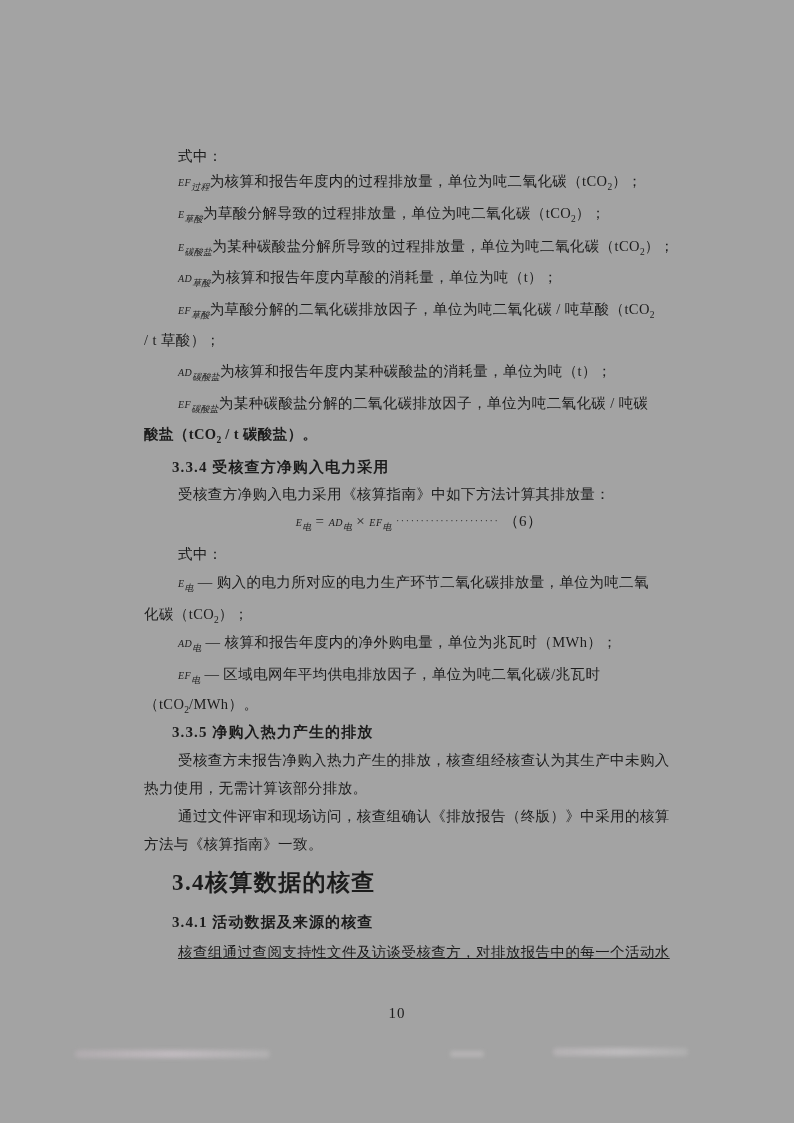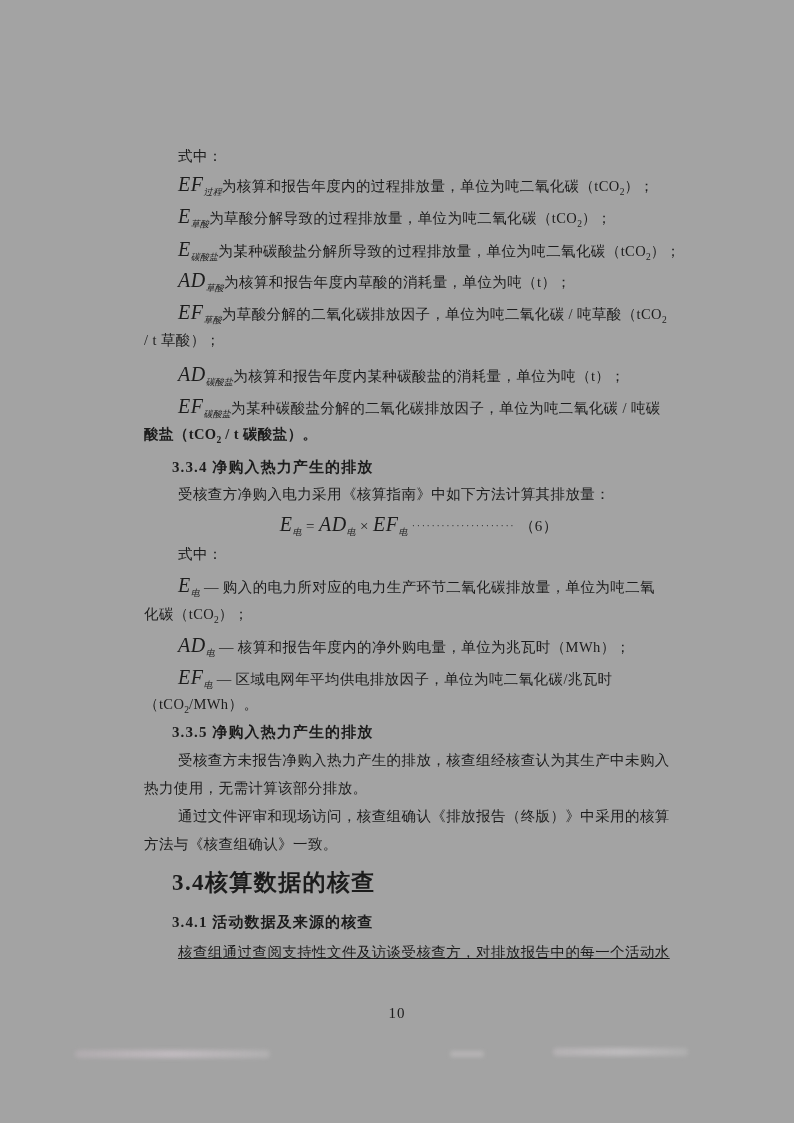--- a/index.html
+++ b/index.html
@@ -16,21 +16,21 @@
   .x-indent{left:178px;}
   .x-margin{left:144px;}
   .x-center{left:0;width:100%;text-align:center;}
   .style-body{font-size:14.5px;letter-spacing:0.4px;}
   .style-h3{font-size:15px;font-weight:bold;letter-spacing:1.1px;}
   .style-h3.x-indent{left:172px;}
   .style-h2{font-size:23px;font-weight:bold;letter-spacing:1.4px;}
   .style-h2.x-indent{left:172px;}
   .style-formula{font-size:15px;padding-left:22px;letter-spacing:0.4px;}
   .seg-t{}
-  .seg-i{font-style:italic;font-size:20px;letter-spacing:0.5px;}
+  .seg-i{font-style:italic;font-size:10px;letter-spacing:0.5px;}
   .seg-s{font-style:italic;font-size:9px;vertical-align:-4px;letter-spacing:0.2px;}
   .seg-d{font-size:9.5px;vertical-align:-4px;letter-spacing:0;}
   .seg-dots{font-size:10px;letter-spacing:1.6px;vertical-align:2px;color:#2b2b2b;}
   .page-footer{
     position:absolute;top:1005px;left:0;width:100%;
     text-align:center;font-size:15px;letter-spacing:1px;color:#1c1c1c;
   }
   .artifact{position:absolute;filter:blur(2px);border-radius:4px;}
   .artifact-left{left:75px;top:1050px;width:195px;height:8px;
     background:linear-gradient(90deg,rgba(208,192,202,.30),rgba(222,210,219,.50),rgba(238,234,237,.18));}
@@ -46,34 +46,34 @@
       <div class="line style-body x-indent" style="top: 147px;"><span class="seg-t">式中：</span></div>
       <div class="line style-body x-indent" style="top: 172px;"><span class="seg-i">EF</span><span class="seg-s">过程</span><span class="seg-t">为核算和报告年度内的过程排放量，单位为吨二氧化碳（tCO</span><span class="seg-d">2</span><span class="seg-t">）；</span></div>
       <div class="line style-body x-indent" style="top: 204px;"><span class="seg-i">E</span><span class="seg-s">草酸</span><span class="seg-t">为草酸分解导致的过程排放量，单位为吨二氧化碳（tCO</span><span class="seg-d">2</span><span class="seg-t">）；</span></div>
       <div class="line style-body x-indent" style="top: 237px;"><span class="seg-i">E</span><span class="seg-s">碳酸盐</span><span class="seg-t">为某种碳酸盐分解所导致的过程排放量，单位为吨二氧化碳（tCO</span><span class="seg-d">2</span><span class="seg-t">）；</span></div>
       <div class="line style-body x-indent" style="top: 268px;"><span class="seg-i">AD</span><span class="seg-s">草酸</span><span class="seg-t">为核算和报告年度内草酸的消耗量，单位为吨（t）；</span></div>
       <div class="line style-body x-indent" style="top: 300px;"><span class="seg-i">EF</span><span class="seg-s">草酸</span><span class="seg-t">为草酸分解的二氧化碳排放因子，单位为吨二氧化碳 / 吨草酸（tCO</span><span class="seg-d">2</span></div>
       <div class="line style-body x-margin" style="top: 331px;"><span class="seg-t">/ t 草酸）；</span></div>
       <div class="line style-body x-indent" style="top: 362px;"><span class="seg-i">AD</span><span class="seg-s">碳酸盐</span><span class="seg-t">为核算和报告年度内某种碳酸盐的消耗量，单位为吨（t）；</span></div>
       <div class="line style-body x-indent" style="top: 394px;"><span class="seg-i">EF</span><span class="seg-s">碳酸盐</span><span class="seg-t">为某种碳酸盐分解的二氧化碳排放因子，单位为吨二氧化碳 / 吨碳</span></div>
       <div class="line style-body x-margin" style="top: 425px; font-weight: bold;"><span class="seg-t">酸盐（tCO</span><span class="seg-d">2</span><span class="seg-t"> / t 碳酸盐）。</span></div>
-      <div class="line style-h3 x-indent" style="top: 458px;"><span class="seg-t">3.3.4 净购入热力产生的排放</span></div>
+      <div class="line style-h3 x-indent" style="top: 458px;"><span class="seg-t">3.3.4 受核查方净购入电力采用</span></div>
       <div class="line style-body x-indent" style="top: 485px;"><span class="seg-t">受核查方净购入电力采用《核算指南》中如下方法计算其排放量：</span></div>
       <div class="line style-formula x-center" style="top: 512px;"><span class="seg-i">E</span><span class="seg-s">电</span><span class="seg-t"> = </span><span class="seg-i">AD</span><span class="seg-s">电</span><span class="seg-t"> × </span><span class="seg-i">EF</span><span class="seg-s">电</span><span class="seg-t">  </span><span class="seg-dots">·····················</span><span class="seg-t"> （6）</span></div>
       <div class="line style-body x-indent" style="top: 545px;"><span class="seg-t">式中：</span></div>
       <div class="line style-body x-indent" style="top: 573px;"><span class="seg-i">E</span><span class="seg-s">电</span><span class="seg-t"> — 购入的电力所对应的电力生产环节二氧化碳排放量，单位为吨二氧</span></div>
       <div class="line style-body x-margin" style="top: 605px;"><span class="seg-t">化碳（tCO</span><span class="seg-d">2</span><span class="seg-t">）；</span></div>
       <div class="line style-body x-indent" style="top: 633px;"><span class="seg-i">AD</span><span class="seg-s">电</span><span class="seg-t"> — 核算和报告年度内的净外购电量，单位为兆瓦时（MWh）；</span></div>
       <div class="line style-body x-indent" style="top: 665px;"><span class="seg-i">EF</span><span class="seg-s">电</span><span class="seg-t"> — 区域电网年平均供电排放因子，单位为吨二氧化碳/兆瓦时</span></div>
       <div class="line style-body x-margin" style="top: 695px; text-align: center;"><span class="seg-t">（tCO</span><span class="seg-d">2</span><span class="seg-t">/MWh）。</span></div>
       <div class="line style-h3 x-indent" style="top: 723px;"><span class="seg-t">3.3.5 净购入热力产生的排放</span></div>
       <div class="line style-body x-indent" style="top: 751px;"><span class="seg-t">受核查方未报告净购入热力产生的排放，核查组经核查认为其生产中未购入</span></div>
       <div class="line style-body x-margin" style="top: 779px;"><span class="seg-t">热力使用，无需计算该部分排放。</span></div>
       <div class="line style-body x-indent" style="top: 807px;"><span class="seg-t">通过文件评审和现场访问，核查组确认《排放报告（终版）》中采用的核算</span></div>
-      <div class="line style-body x-margin" style="top: 835px;"><span class="seg-t">方法与《核查组确认》一致。</span></div>
+      <div class="line style-body x-margin" style="top: 835px;"><span class="seg-t">方法与《核算指南》一致。</span></div>
       <div class="line style-h2 x-indent" style="top: 869px;"><span class="seg-t">3.4核算数据的核查</span></div>
       <div class="line style-h3 x-indent" style="top: 913px;"><span class="seg-t">3.4.1 活动数据及来源的核查</span></div>
       <div class="line style-body x-indent" style="top: 943px; text-decoration: underline;"><span class="seg-t">核查组通过查阅支持性文件及访谈受核查方，对排放报告中的每一个活动水</span></div>
     </div>
   <div class="page-footer">10</div>
   <div class="artifact artifact-left"></div>
   <div class="artifact artifact-mid"></div>
   <div class="artifact artifact-right"></div>
 </div>
 

